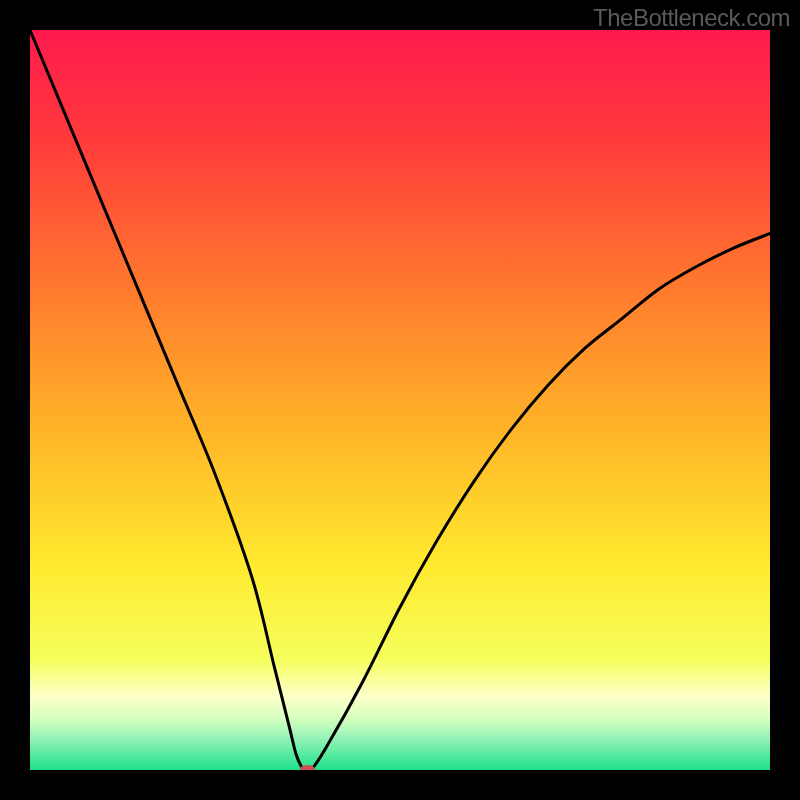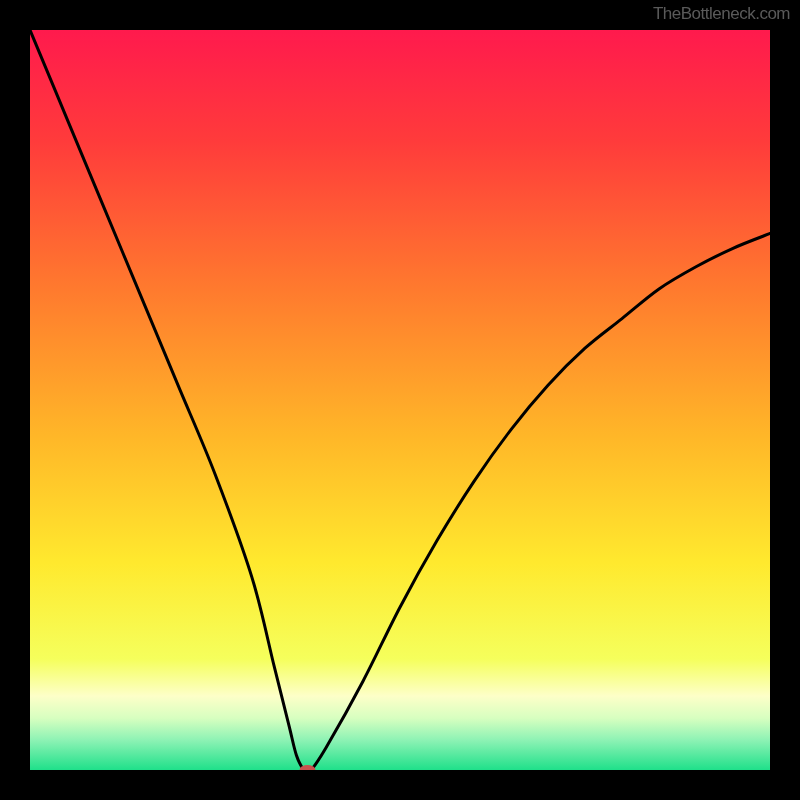--- a/index.html
+++ b/index.html
@@ -9,21 +9,21 @@
     height: 800px;
     background: #000;
     position: relative;
     font-family: Arial, Helvetica, sans-serif;
   }
   .watermark {
     position: absolute;
     top: 4px;
     right: 10px;
     color: #5a5a5a;
-    font-size: 17px;
+    font-size: 24px;
     font-weight: 500;
     letter-spacing: -0.5px;
     z-index: 10;
   }
   .plot-container {
     position: absolute;
     left: 30px;
     top: 30px;
     width: 740px;
     height: 740px;

